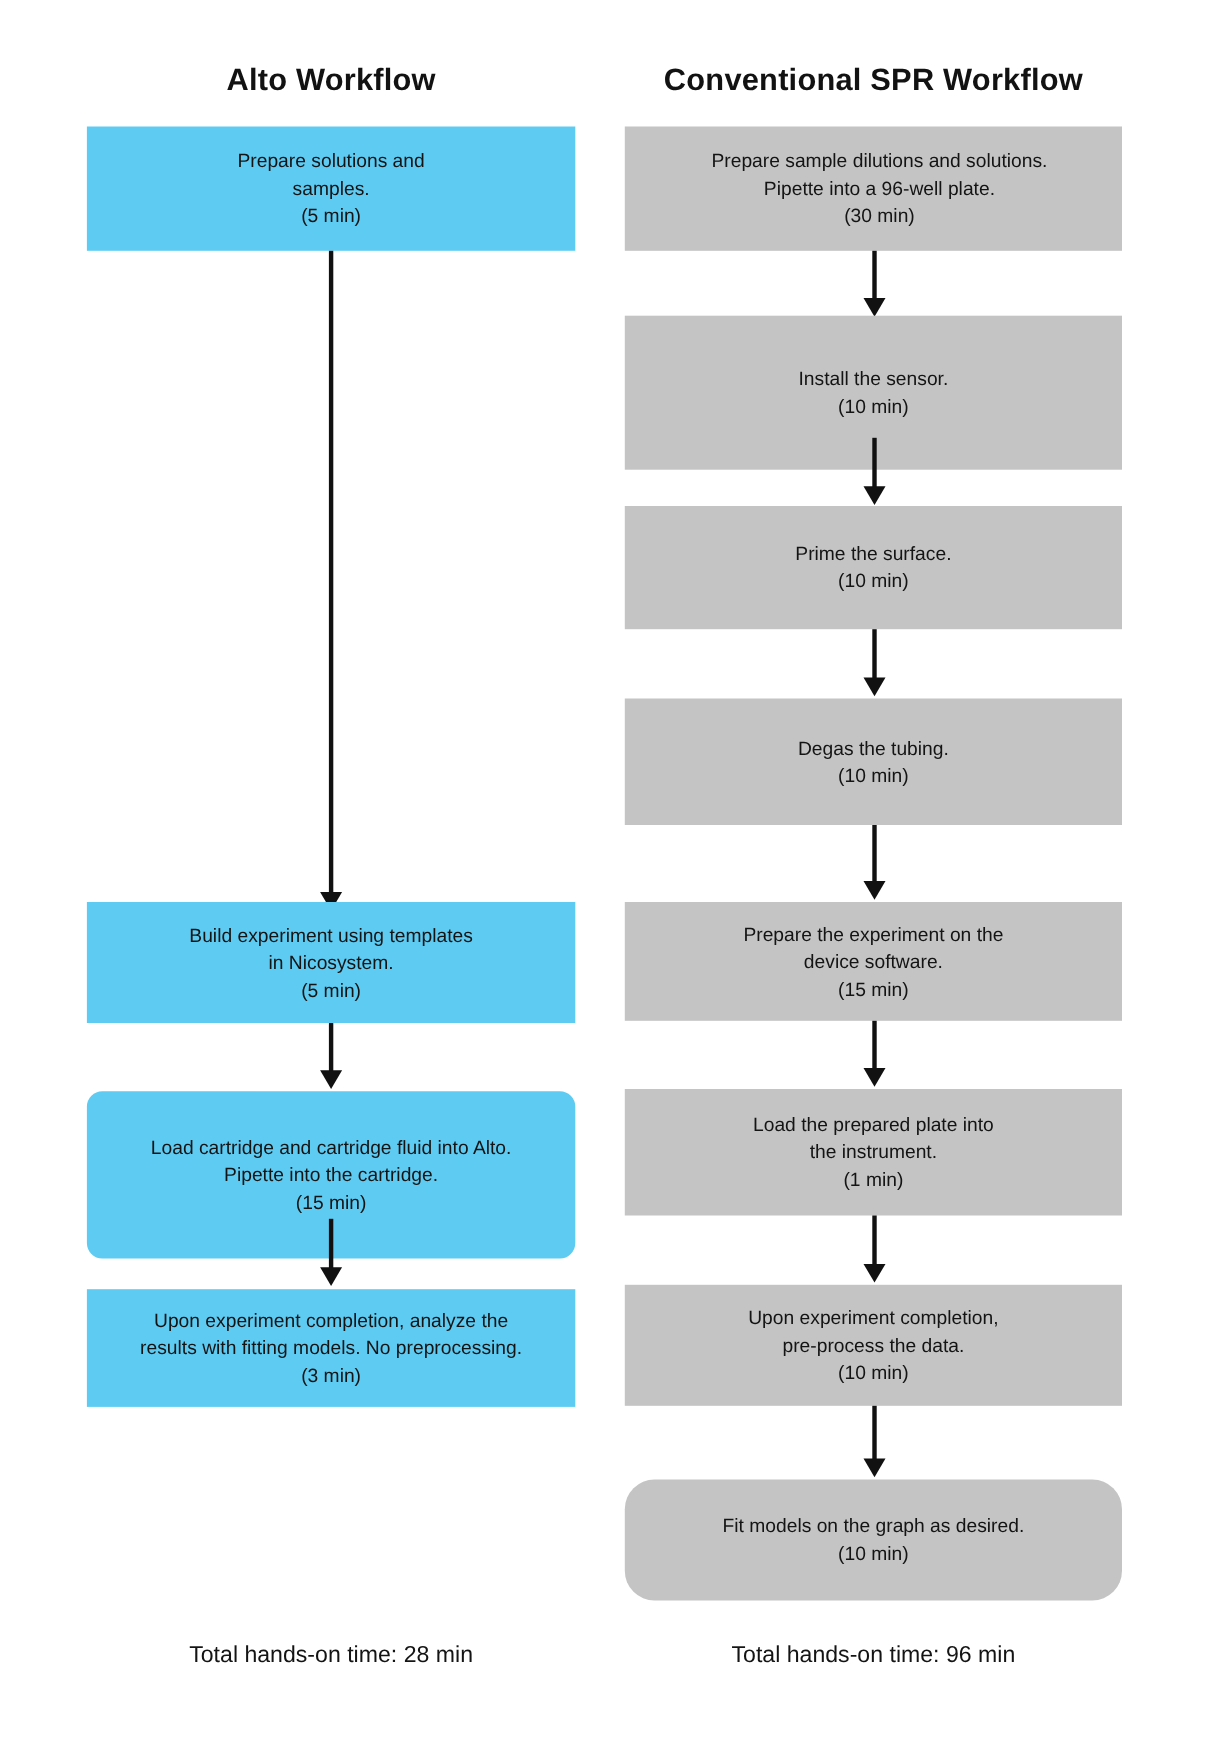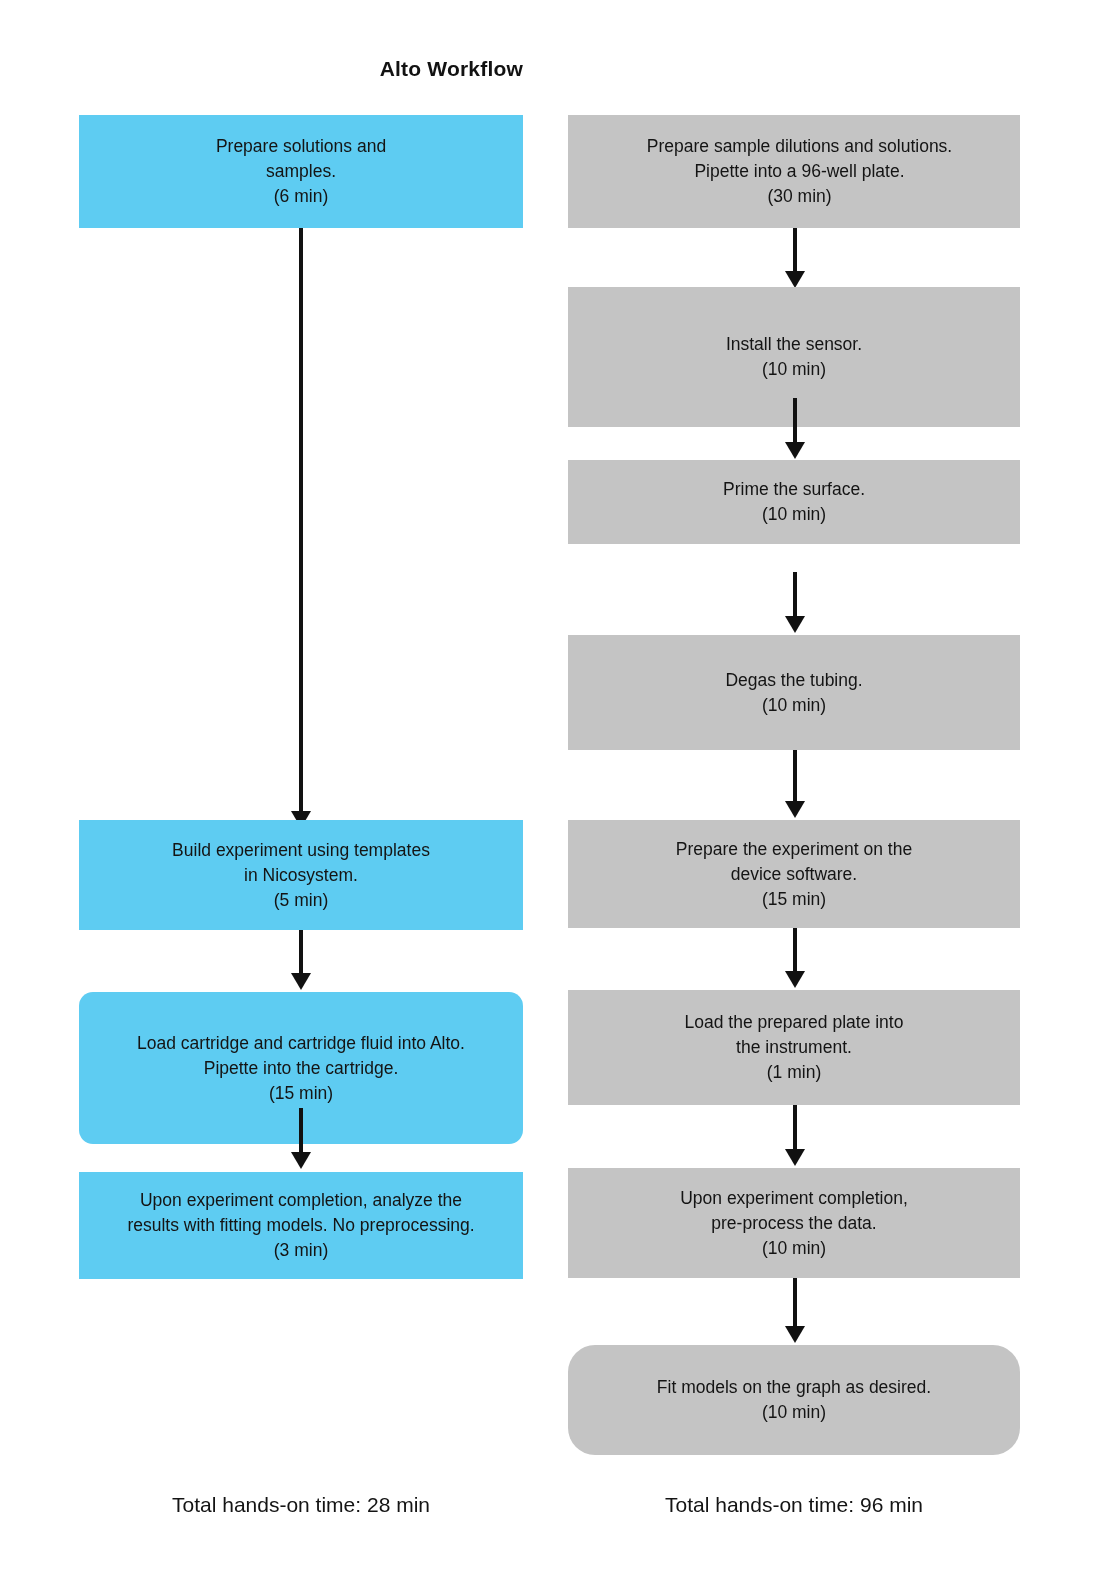--- a/index.html
+++ b/index.html
@@ -15,22 +15,22 @@
     position: relative;
     width: 1097px;
     height: 1589px;
     background: #ffffff;
     overflow: hidden;
   }
 
   
   .col-title {
     position: absolute;
-    text-align: right;
-    font-size: 21px;
+    text-align: center;
+    font-size: 28px;
     font-weight: bold;
     letter-spacing: 0.2px;
     color: #121212;
     white-space: nowrap;
   }
   #title-left  { left: 79px;  width: 444px; top: 57px; }
   #title-right { left: 568px; width: 452px; top: 57px; }
 
   
   .box {
@@ -86,25 +86,26 @@
   #total-left  { left: 79px;  width: 444px; top: 1481px; }
   #total-right { left: 568px; width: 452px; top: 1481px; }
 </style>
 </head>
 <body>
 
 <div id="page">
 
   <div class="col-title" id="title-left">Alto Workflow</div>
 
+  <div class="col-title" id="title-right">Conventional SPR Workflow</div>
 
   <div class="box blue col-left" style="top:115px; height:113px;">
     <span class="txt">Prepare solutions and
 samples.
-(6 min)</span>
+(5 min)</span>
   </div>
 
   <div class="arrow" style="left:301px; top:228px;">
     <div class="shaft" style="height:585px;"></div>
     <div class="head" style="top:583px;"></div>
   </div>
 
   <div class="box blue col-left" style="top:820px; height:110px;">
     <span class="txt">Build experiment using templates
 in Nicosystem.
@@ -149,21 +150,21 @@
   <div class="box gray col-right" style="top:287px; height:140px;">
     <span class="txt">Install the sensor.
 (10 min)</span>
   </div>
 
   <div class="arrow" style="left:795px; top:398px;">
     <div class="shaft" style="height:46px;"></div>
     <div class="head" style="top:44px;"></div>
   </div>
 
-  <div class="box gray col-right" style="top:460px; height:84px;">
+  <div class="box gray col-right" style="top:460px; height:112px;">
     <span class="txt">Prime the surface.
 (10 min)</span>
   </div>
 
   <div class="arrow" style="left:795px; top:572px;">
     <div class="shaft" style="height:46px;"></div>
     <div class="head" style="top:44px;"></div>
   </div>
 
   <div class="box gray col-right" style="top:635px; height:115px;">

